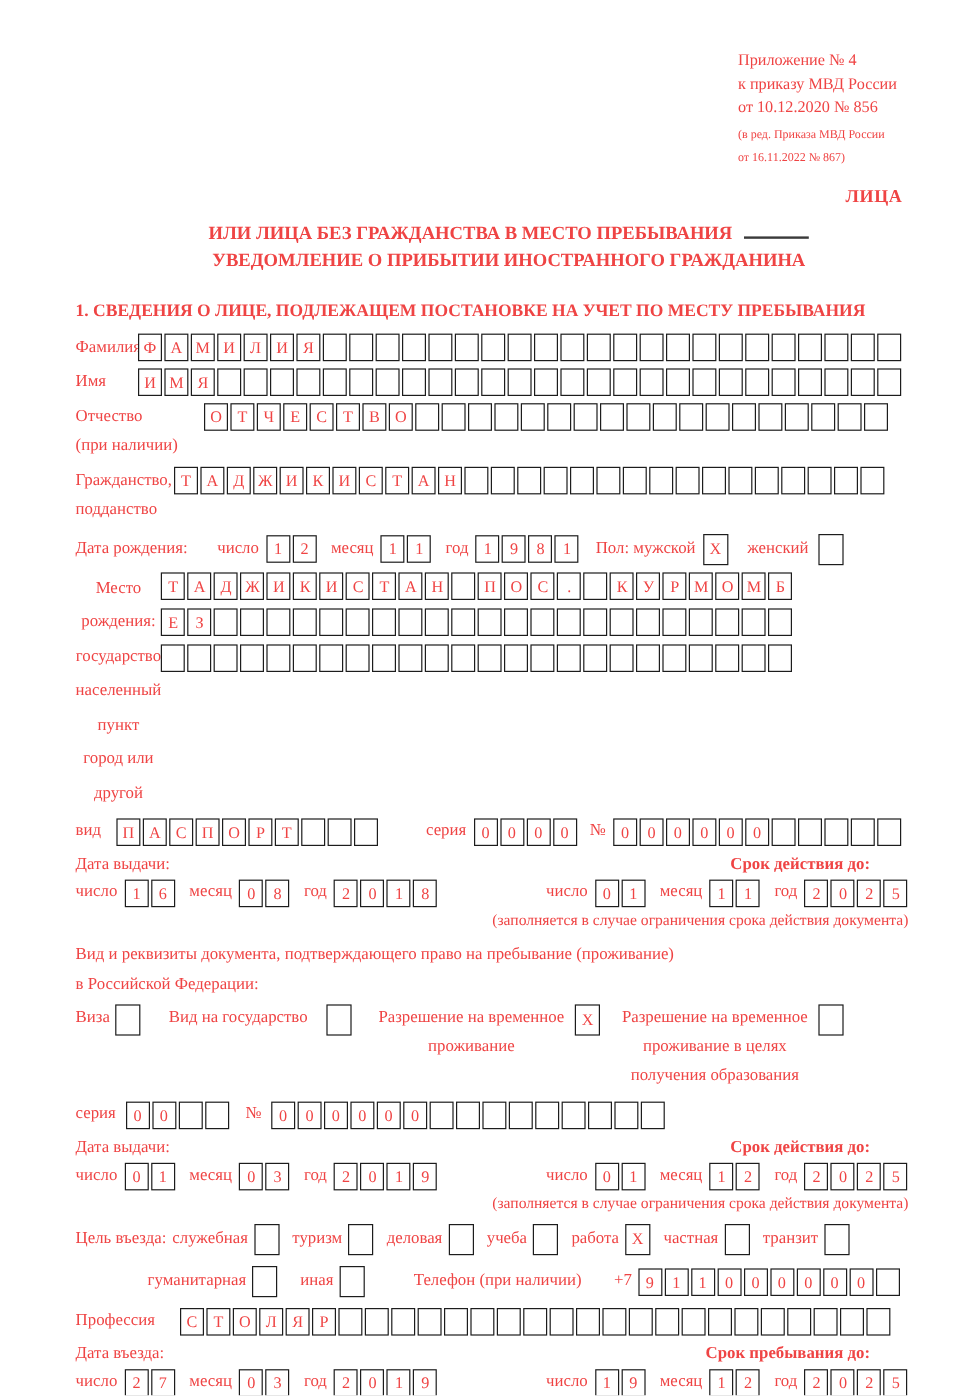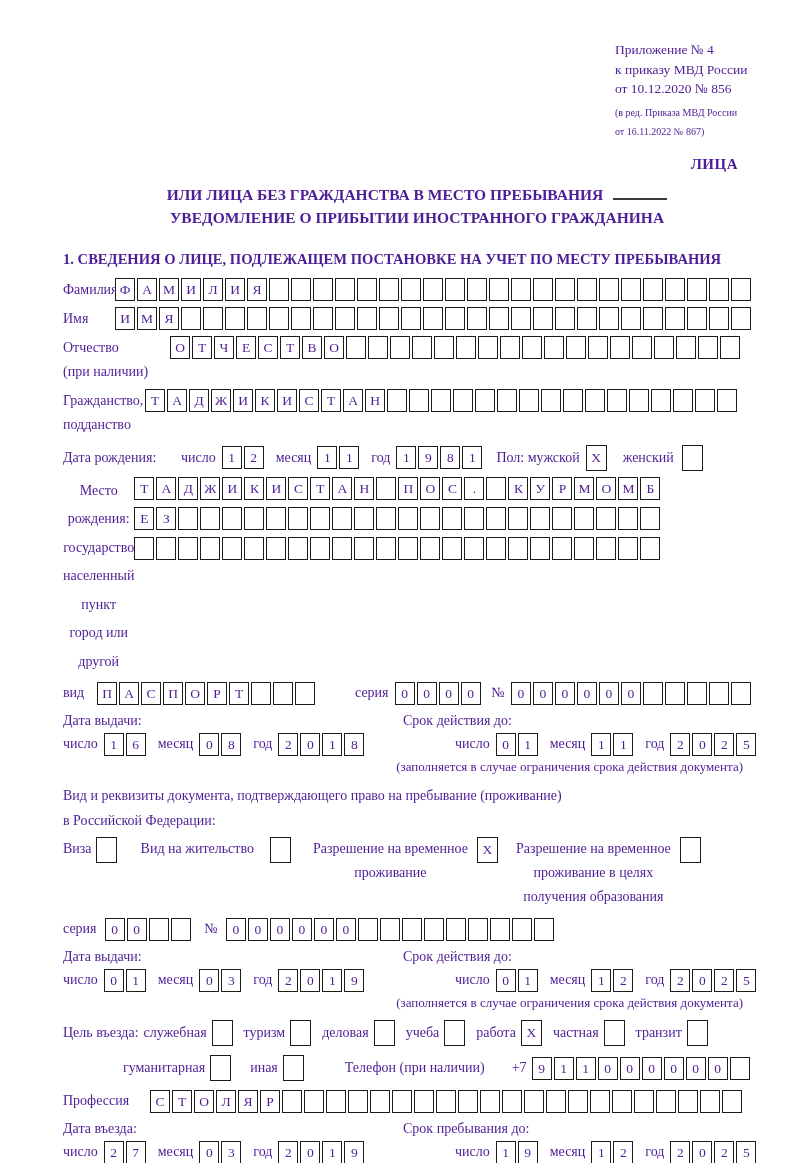--- a/index.html
+++ b/index.html
@@ -1,18 +1,18 @@
 <!DOCTYPE html>
 <html><head>
 <meta charset="utf-8">
 <style>
   html,body{margin:0;padding:0;background:#fff;}
   .page{
     position:relative;width:800px;height:1163px;box-sizing:border-box;
-    padding:40px 29px 0 63px;background:#fff;color:#4c1d95;
+    padding:40px 15px 0 63px;background:#fff;color:#ef4444;
     font-family:"Liberation Serif", serif;font-size:14px;overflow:hidden;
   }
   
   .appendix{margin-left:552px;font-size:13.5px;line-height:19.5px;}
   .appendix .amend{font-size:10px;}
   .appendix .gap-top{margin-top:4px;}
   .forma{margin-top:14px;padding-right:33px;text-align:right;font-weight:bold;font-size:15px;letter-spacing:.5px;}
   .title{margin-top:10px;text-align:center;font-weight:bold;font-size:15.5px;line-height:23px;}
   .blank-line{display:inline-block;width:54px;border-bottom:2px solid #3a3a3a;margin-left:10px;vertical-align:baseline;}
   .sec1{margin-top:22px;font-weight:bold;font-size:14.6px;white-space:nowrap;}
@@ -31,21 +31,21 @@
   .sub{line-height:24px;}
   
   .sideblock{display:flex;margin-top:6px;}
   .sideblock .lbls{font-size:14px;}
   .bp .lbls{width:142px;line-height:28.5px;text-align:center;}
   .bp .boxrows .boxes{margin-bottom:7px;}
   .dochead{margin-top:4px;text-align:center;font-weight:bold;font-size:14px;}
   
   .dhead{display:flex;margin-top:8px;font-size:14px;}
   .dhead .l{width:340px;text-align:left;}
-  .dhead .r{flex:1;text-align:left;padding-right:60px;}
+  .dhead .r{flex:1;text-align:right;padding-right:60px;font-weight:bold;}
   .drow{display:flex;align-items:center;margin-top:3px;}
   .drow .half{display:flex;align-items:center;}
   .drow .half.lft{width:392px;}
   .dg{display:inline-flex;align-items:center;}
   .dg .lbl{margin:0 6px 0 10px;}
   .dg .lbl:first-child{margin-left:0;}
   .note{margin-top:3px;text-align:right;padding-right:28px;font-size:13px;}
   .intro{margin-top:8px;line-height:25px;font-size:14px;}
   
   .opts{display:flex;align-items:flex-start;margin-top:4px;}
@@ -438,21 +438,21 @@
   </div>
 
   <div class="opts">
     <div class="opt">
       <span class="ol">Виза</span>
       <span class="boxes big" style="margin-left:4px;">
           <span class="cb">&nbsp;</span>
         </span>
     </div>
     <div class="opt" style="margin-left:22px;">
-      <span class="ol">Вид на жительство</span>
+      <span class="ol">Вид на государство</span>
       <span class="boxes big" style="margin-left:16px;">
           <span class="cb">&nbsp;</span>
         </span>
     </div>
     <div class="opt" style="margin-left:20px;">
       <span class="ol">
         <span>Разрешение на временное</span><br>
         <span>проживание</span>
       </span>
       <span class="boxes big">

